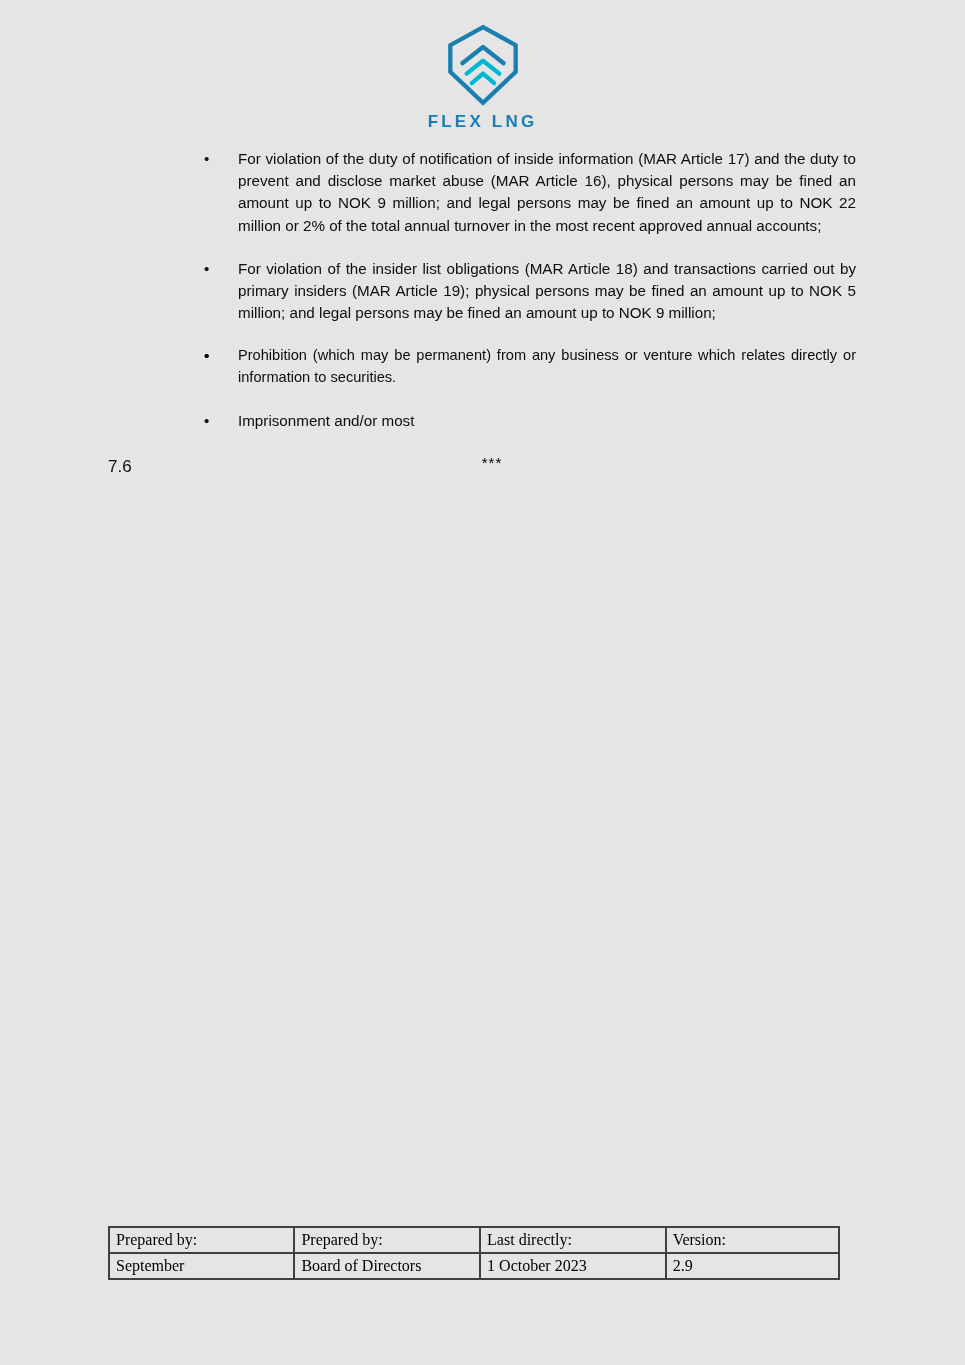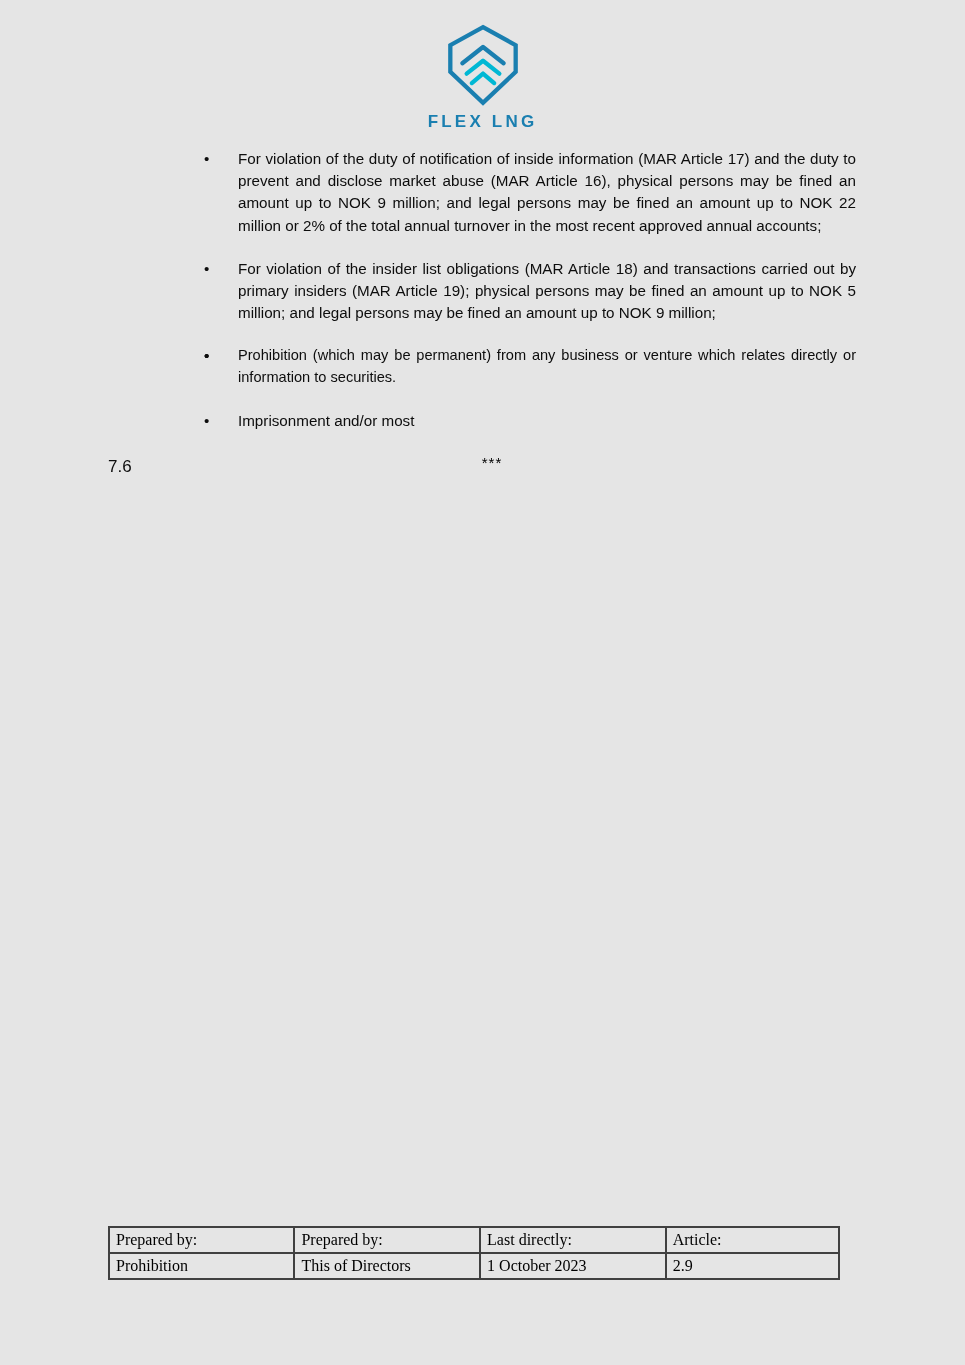--- a/index.html
+++ b/index.html
@@ -181,24 +181,24 @@
       <col class="c1">
         <col class="c2">
         <col class="c3">
         <col class="c4">
     </colgroup>
     <tbody>
       <tr>
         <td>Prepared by:</td>
         <td>Prepared by:</td>
         <td>Last directly:</td>
-        <td>Article:</td>
+        <td>Version:</td>
       </tr>
       <tr>
-        <td>Prohibition</td>
-        <td>This of Directors</td>
+        <td>September</td>
+        <td>Board of Directors</td>
         <td>1 October 2023</td>
         <td>2.9</td>
       </tr>
     </tbody>
   </table>
 
 </div>
 
 </body></html>

